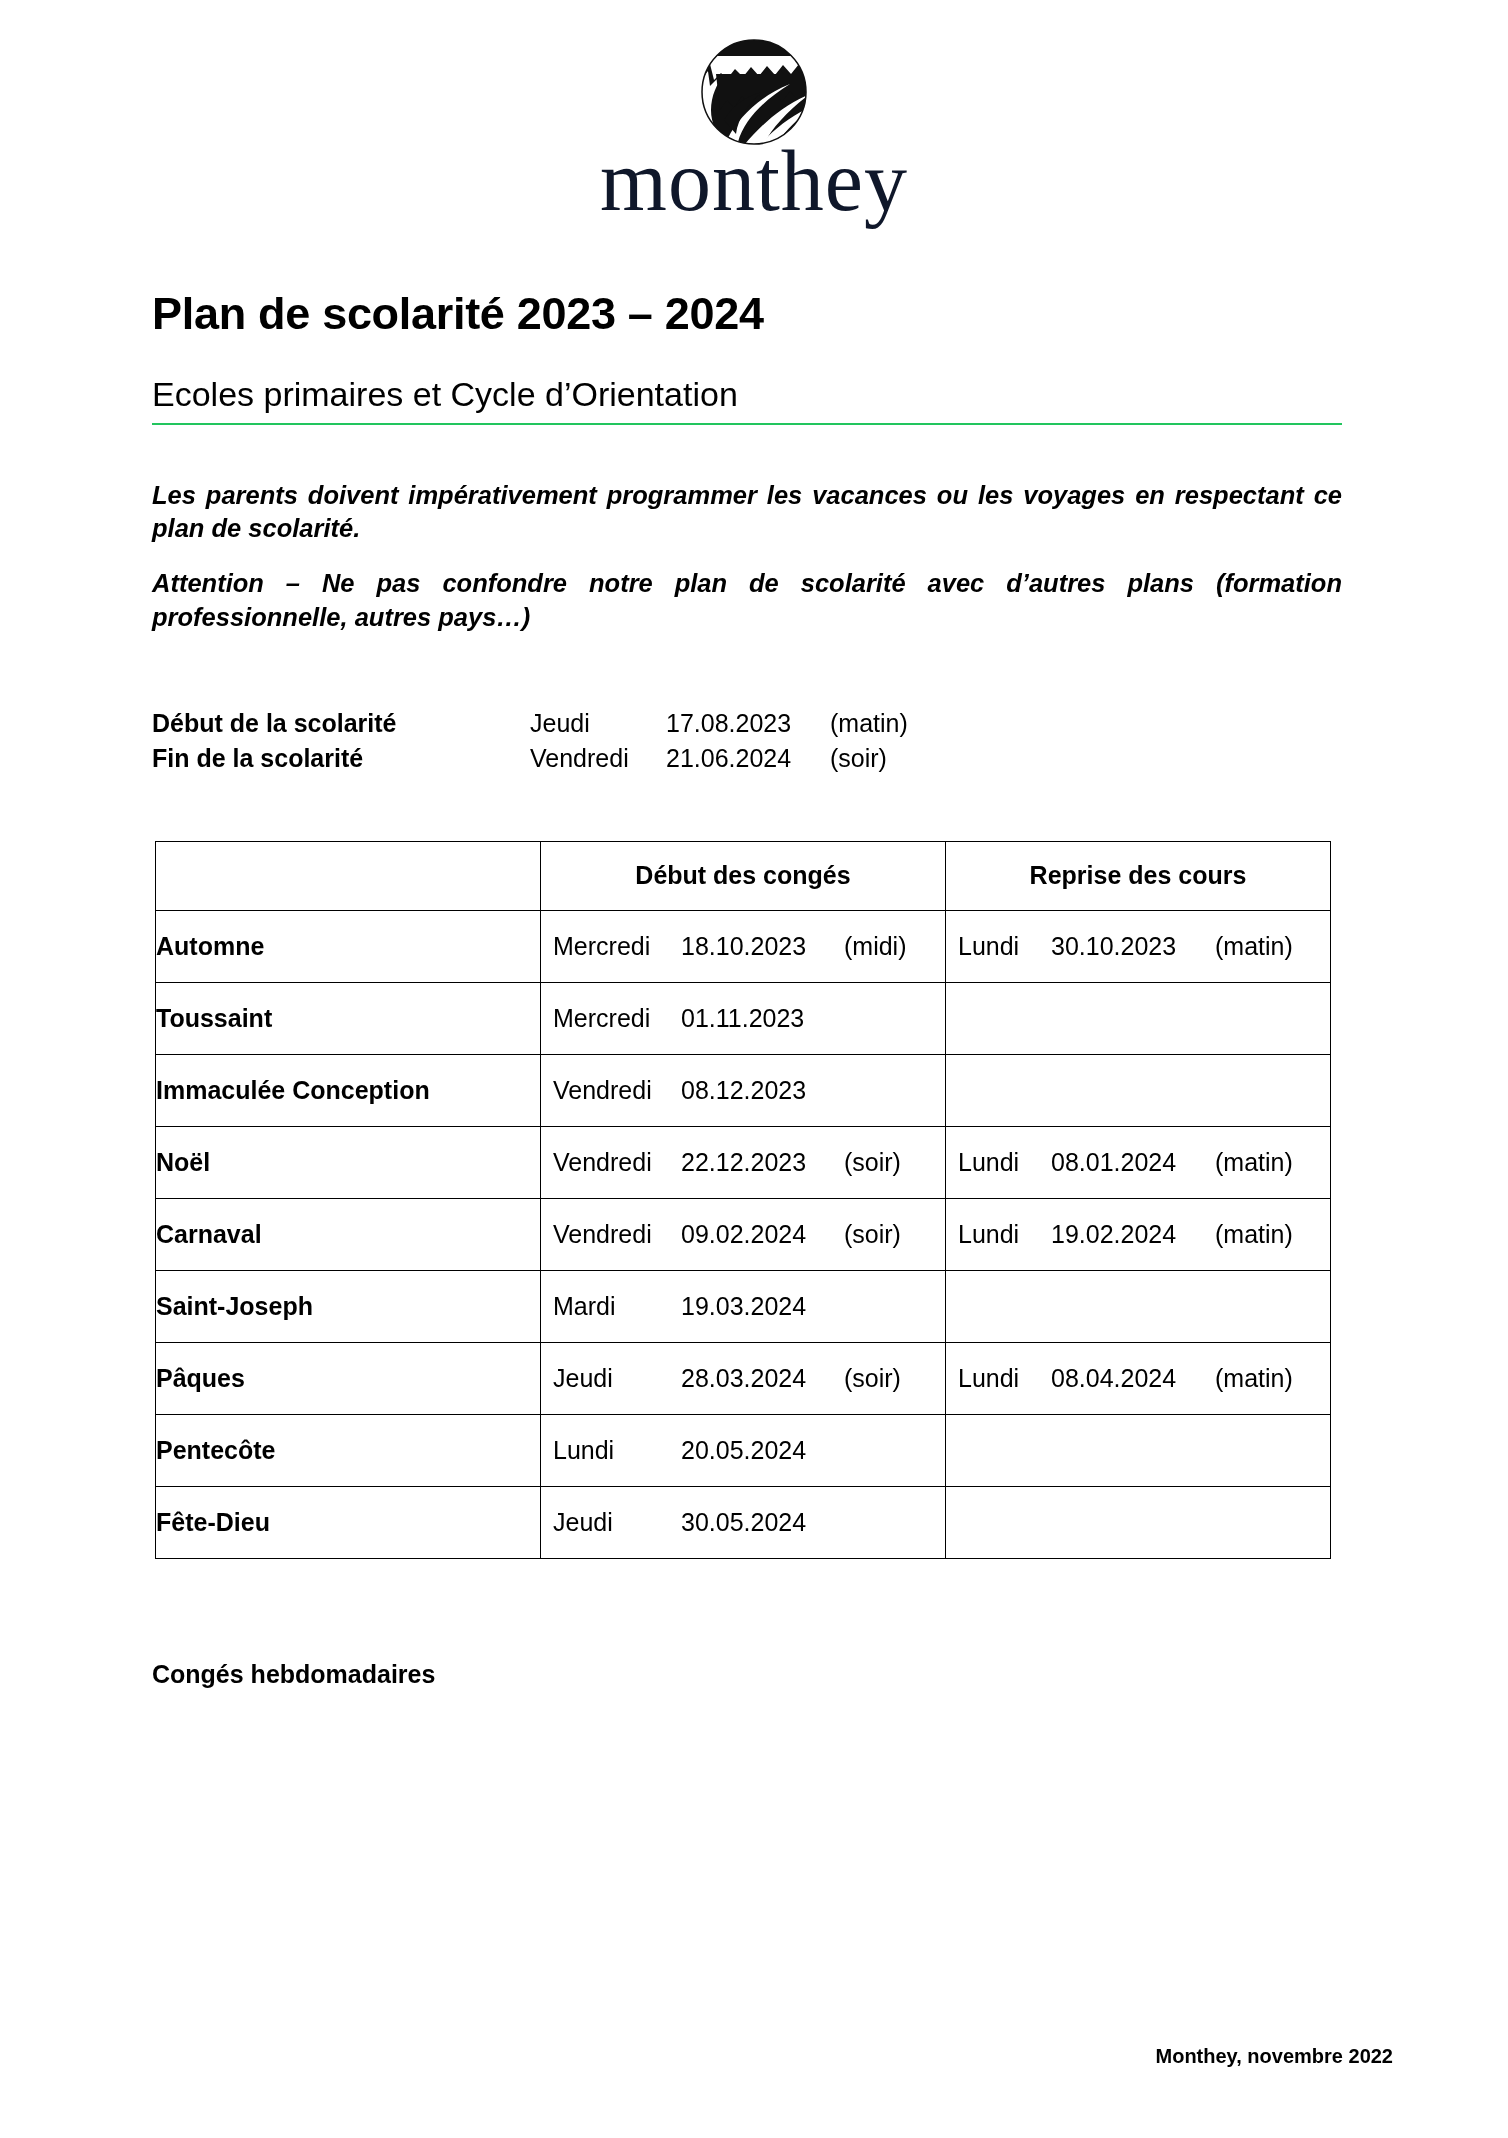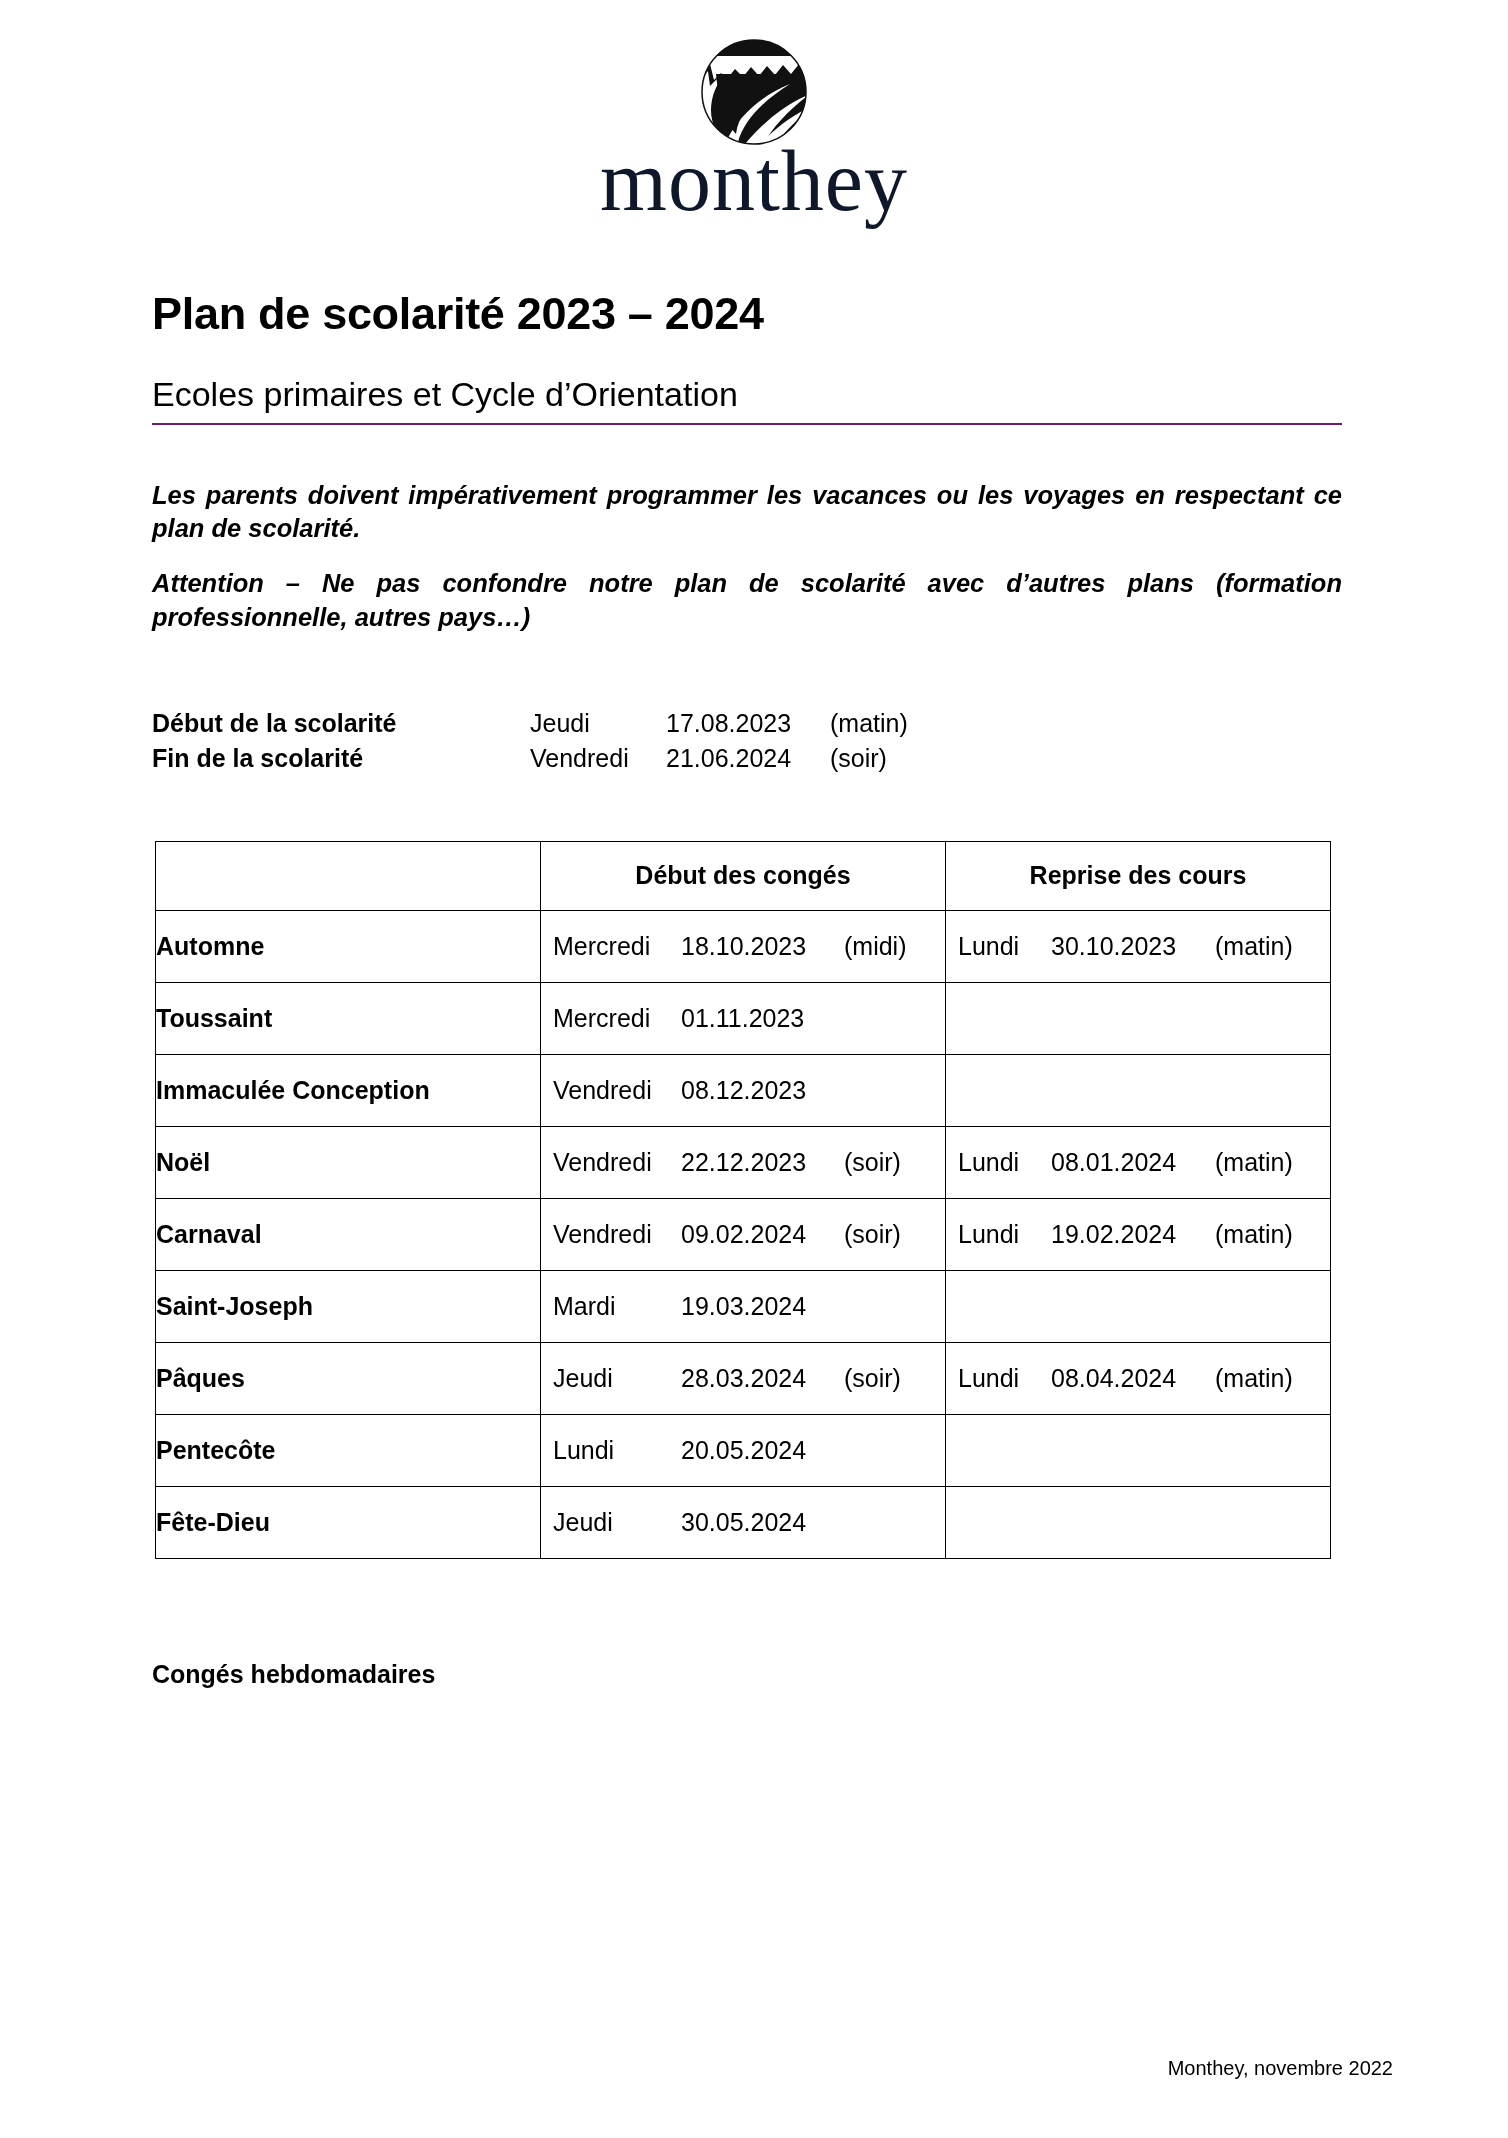--- a/index.html
+++ b/index.html
@@ -55,21 +55,21 @@
   h1.doc-title {
     font-size: 45px;
     font-weight: bold;
     margin: 0;
     letter-spacing: -0.3px;
     line-height: 1.15;
   }
   .doc-subtitle-wrap {
     margin-top: 36px;
     width: 1190px;
-    border-bottom: 2px solid #701a75;
+    border-bottom: 2px solid #22c55e;
     padding-bottom: 10px;
   }
   .doc-subtitle {
     font-size: 34px;
     font-weight: 400;
     line-height: 1.1;
   }
 
   
   .notices {
@@ -177,22 +177,23 @@
   .weekly-label {
     font-weight: bold;
     flex: 0 0 285px;
   }
   .weekly-values div { white-space: nowrap; }
 
   
   .footer {
     position: absolute;
     right: 115px;
-    bottom: 58px;
+    bottom: 70px;
     font-size: 20px;
+    font-weight: bold;
   }
 </style>
 </head>
 <body>
 
 <div class="page">
 
   <div class="logo-block">
     <div class="logo-inner">
       <svg class="logo-emblem" width="120" height="118" viewBox="0 0 120 118" aria-hidden="true">

